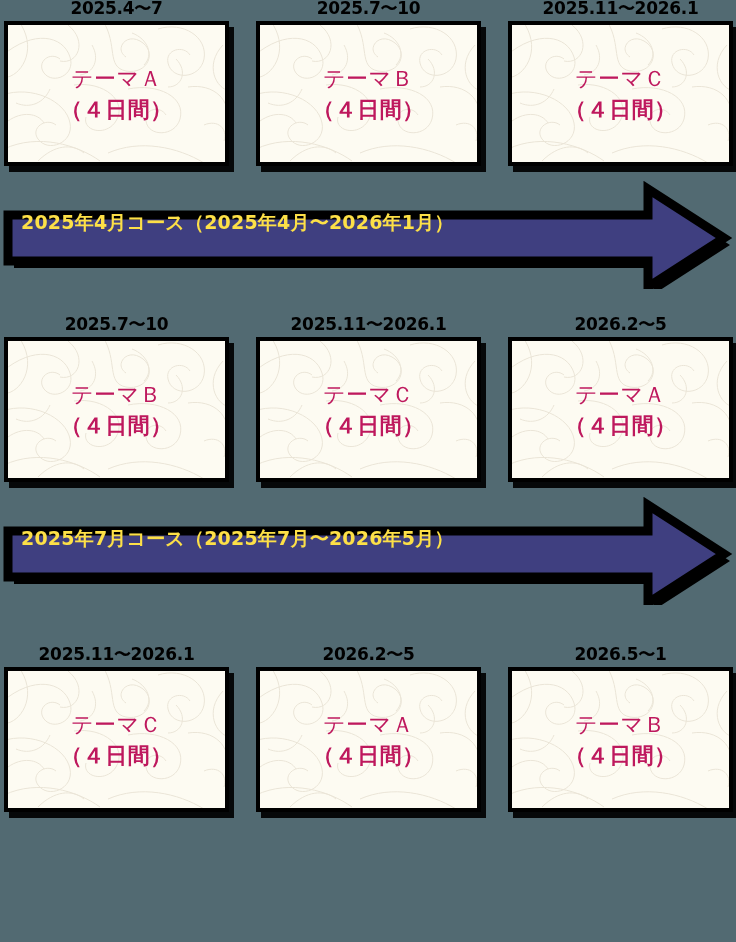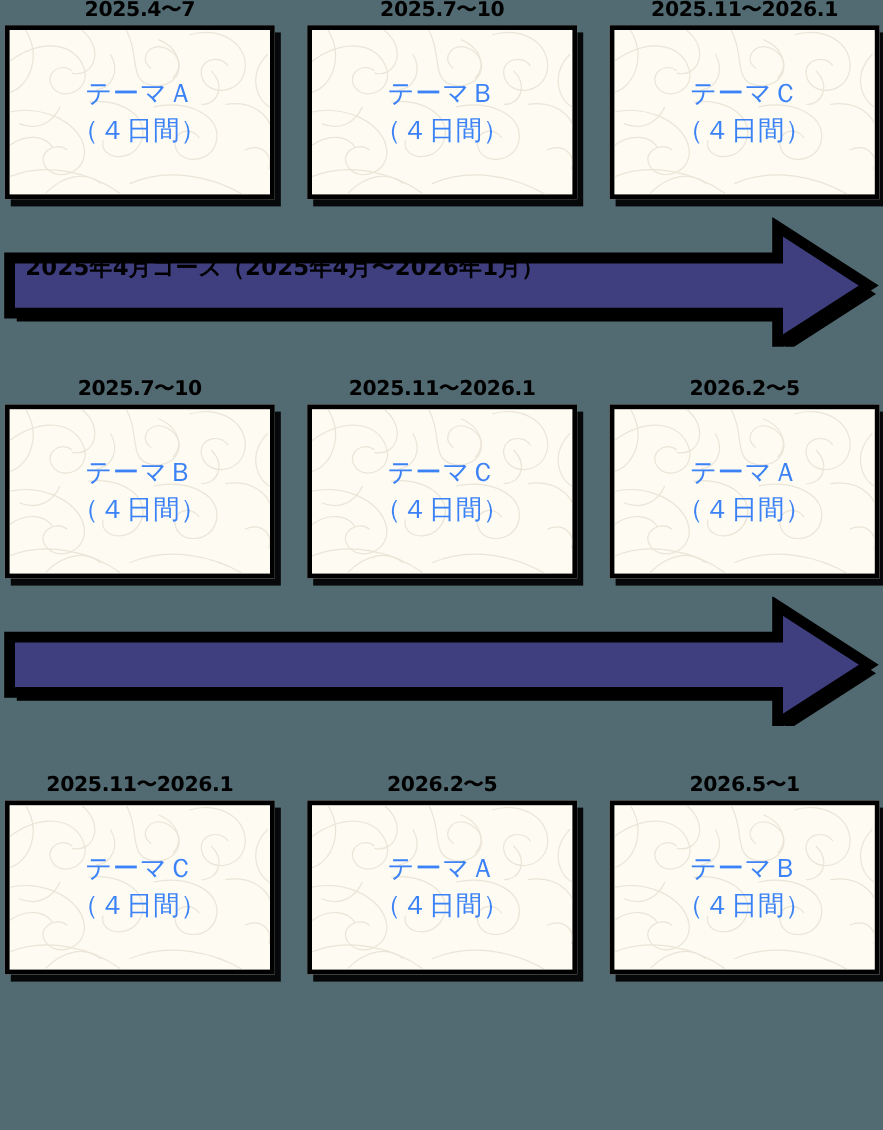--- a/index.html
+++ b/index.html
@@ -84,28 +84,28 @@
   }
   .card-ornament svg { display: block; width: 100%; height: 100%; }
 
   .card-text {
     position: absolute;
     top: 0; left: 0; right: 0; bottom: 0;
     display: flex;
     flex-direction: column;
     align-items: center;
     justify-content: center;
-    color: #3b82f6;
+    color: #be185d;
     font-size: 22px;
     line-height: 31px;
     letter-spacing: 0.5px;
     z-index: 2;
   }
   .card-theme { white-space: nowrap; }
-  .card-days  { white-space: nowrap; }
+  .card-days  { white-space: nowrap; font-weight: bold; }
 
   
   .arrow-wrap {
     position: absolute;
     top: 181px;
     left: 0;
     width: 736px;
     height: 108px;
   }
   .arrow-wrap svg {
@@ -115,21 +115,21 @@
     height: 108px;
     display: block;
   }
   .arrow-label {
     position: absolute;
     left: 21px;
     top: 21px;
     height: 42px;
     display: flex;
     align-items: center;
-    color: #000000;
+    color: #fde047;
     font-size: 19px;
     font-weight: bold;
     letter-spacing: 0.2px;
     white-space: nowrap;
     z-index: 3;
   }
 </style>
 </head>
 <body>
 
@@ -362,20 +362,21 @@
         </div>
       </div>
 
     </div>
 
     <div class="arrow-wrap">
       <svg viewBox="0 0 736 108" xmlns="http://www.w3.org/2000/svg">
         <path d="M8 34 L 648 34 L 648 8 L 724 57 L 648 106 L 648 80 L 8 80 Z" fill="#000000" transform="translate(6,7)"></path>
         <path d="M8 34 L 648 34 L 648 8 L 724 57 L 648 106 L 648 80 L 8 80 Z" fill="#3f3f80" stroke="#000000" stroke-width="9" stroke-linejoin="miter"></path>
       </svg>
+      <div class="arrow-label">2025年7月コース（2025年7月〜2026年5月）</div>
     </div>
   </div>
 
   <div class="course-row row-2">
     <div class="cards">
 
       <div class="card-slot slot-0">
         <div class="card-label">2025.11〜2026.1</div>
         <div class="card">
           <div class="card-ornament">

